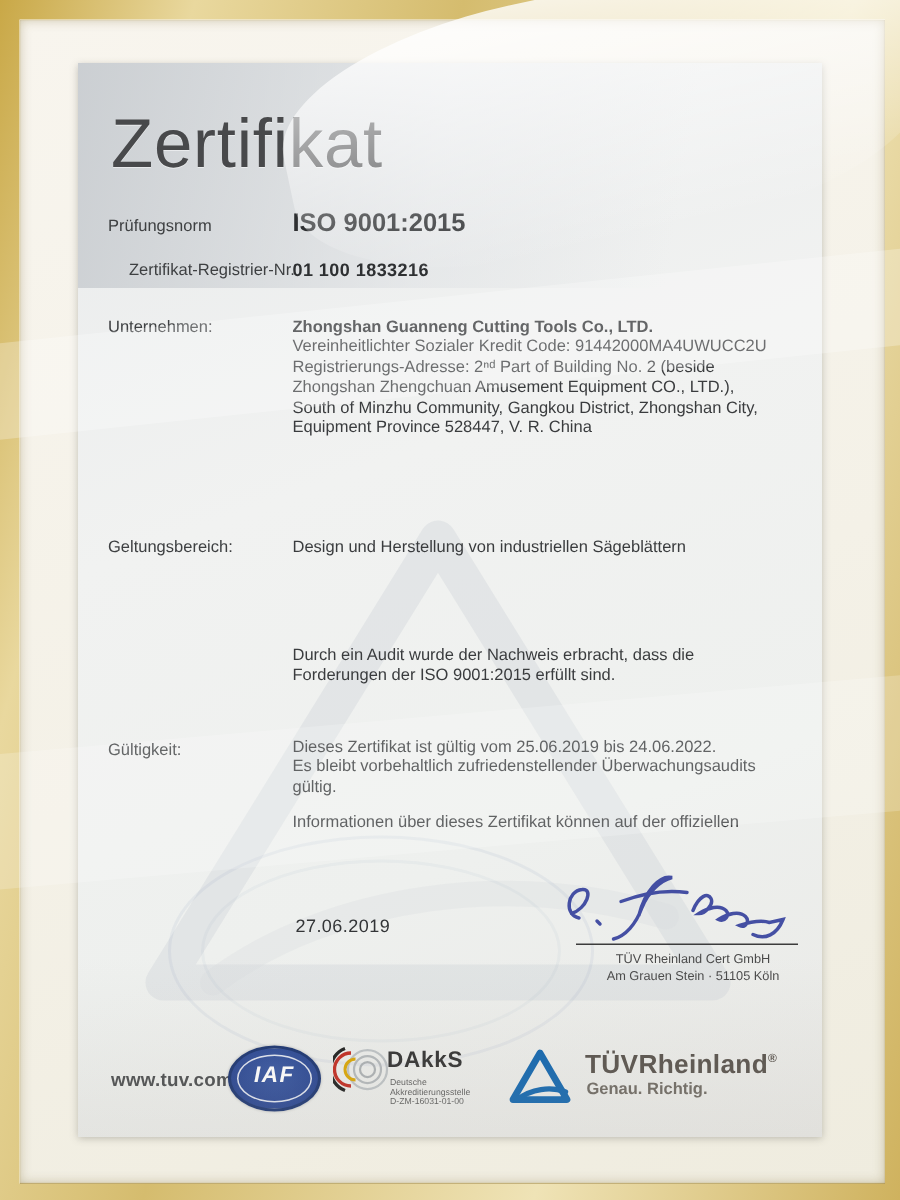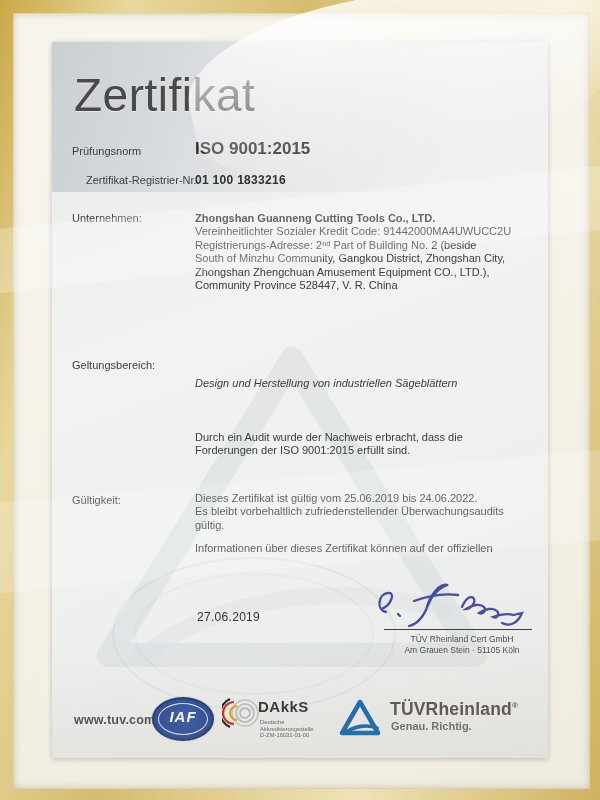--- a/index.html
+++ b/index.html
@@ -73,27 +73,27 @@
     <div class="abs val-big" style="left:143px;top:97px;">ISO 9001:2015</div>
 
     <div class="abs lbl" style="left:20px;top:132px;margin-left:14px;">Zertifikat-Registrier-Nr.</div>
     <div class="abs val-bold" style="left:143px;top:131px;">01 100 1833216</div>
 
     <div class="abs lbl" style="left:20px;top:170px;">Unternehmen:</div>
     <div class="abs body-txt" style="left:143px;top:170px;width:338px;">
       <div class="bold">Zhongshan Guanneng Cutting Tools Co., LTD.</div>
       <div>Vereinheitlichter Sozialer Kredit Code: 91442000MA4UWUCC2U</div>
       <div>Registrierungs-Adresse: 2ⁿᵈ Part of Building No. 2 (beside</div>
+      <div>Zhongshan Zhengchuan Amusement Equipment CO., LTD.),</div>
       <div>South of Minzhu Community, Gangkou District, Zhongshan City,</div>
-      <div>Zhongshan Zhengchuan Amusement Equipment CO., LTD.),</div>
-      <div>Community Province 528447, V. R. China</div>
+      <div>Equipment Province 528447, V. R. China</div>
     </div>
 
     <div class="abs lbl" style="left:20px;top:317px;">Geltungsbereich:</div>
-    <div class="abs body-txt" style="left:143px;top:335px;width:340px;font-style:italic;">Design und Herstellung von industriellen Sägeblättern</div>
+    <div class="abs body-txt" style="left:143px;top:317px;width:340px;">Design und Herstellung von industriellen Sägeblättern</div>
 
     <div class="abs body-txt" style="left:143px;top:389px;width:345px;">
       <div>Durch ein Audit wurde der Nachweis erbracht, dass die</div>
       <div>Forderungen der ISO 9001:2015 erfüllt sind.</div>
     </div>
 
     <div class="abs lbl" style="left:20px;top:452px;">Gültigkeit:</div>
     <div class="abs body-txt" style="left:143px;top:450px;width:345px;">
       <div>Dieses Zertifikat ist gültig vom 25.06.2019 bis 24.06.2022.</div>
       <div>Es bleibt vorbehaltlich zufriedenstellender Überwachungsaudits</div>

